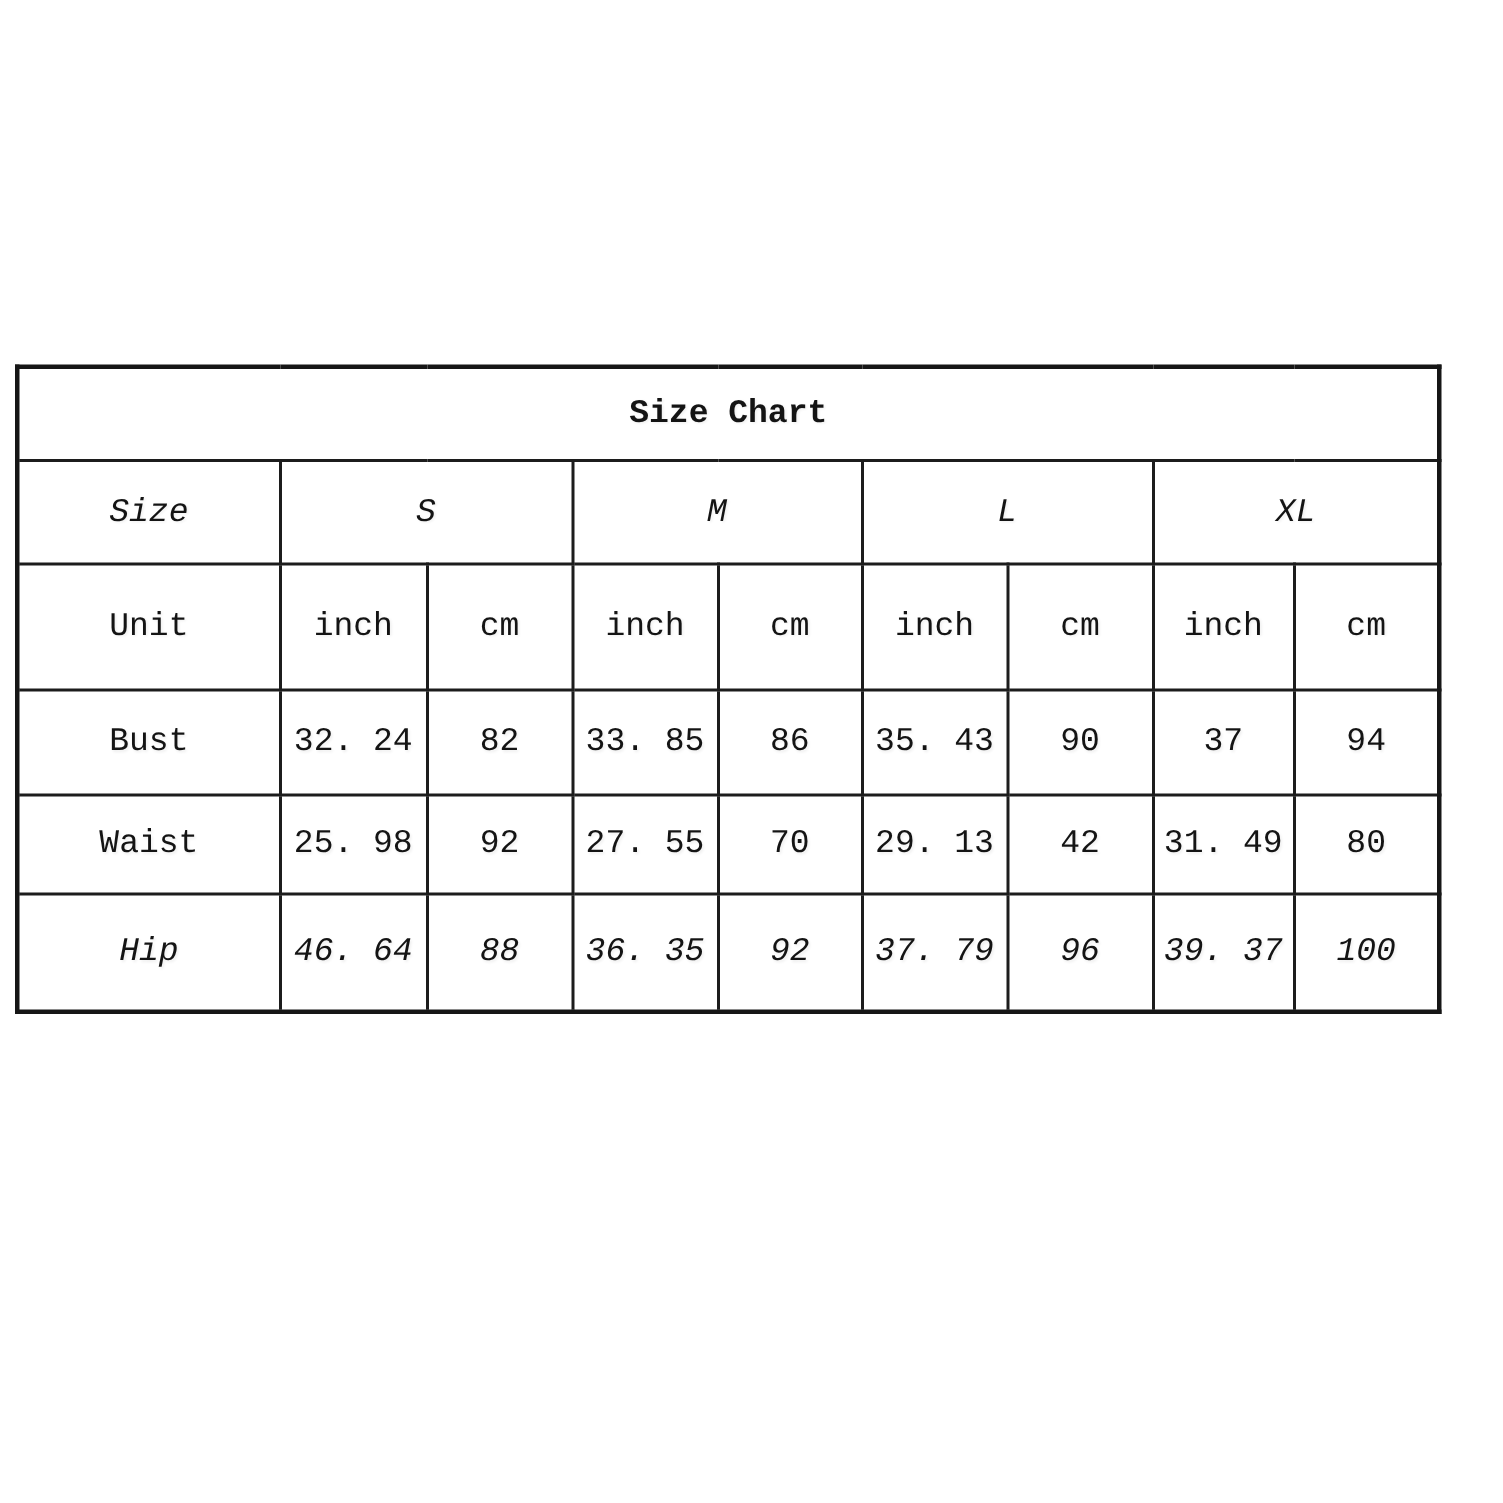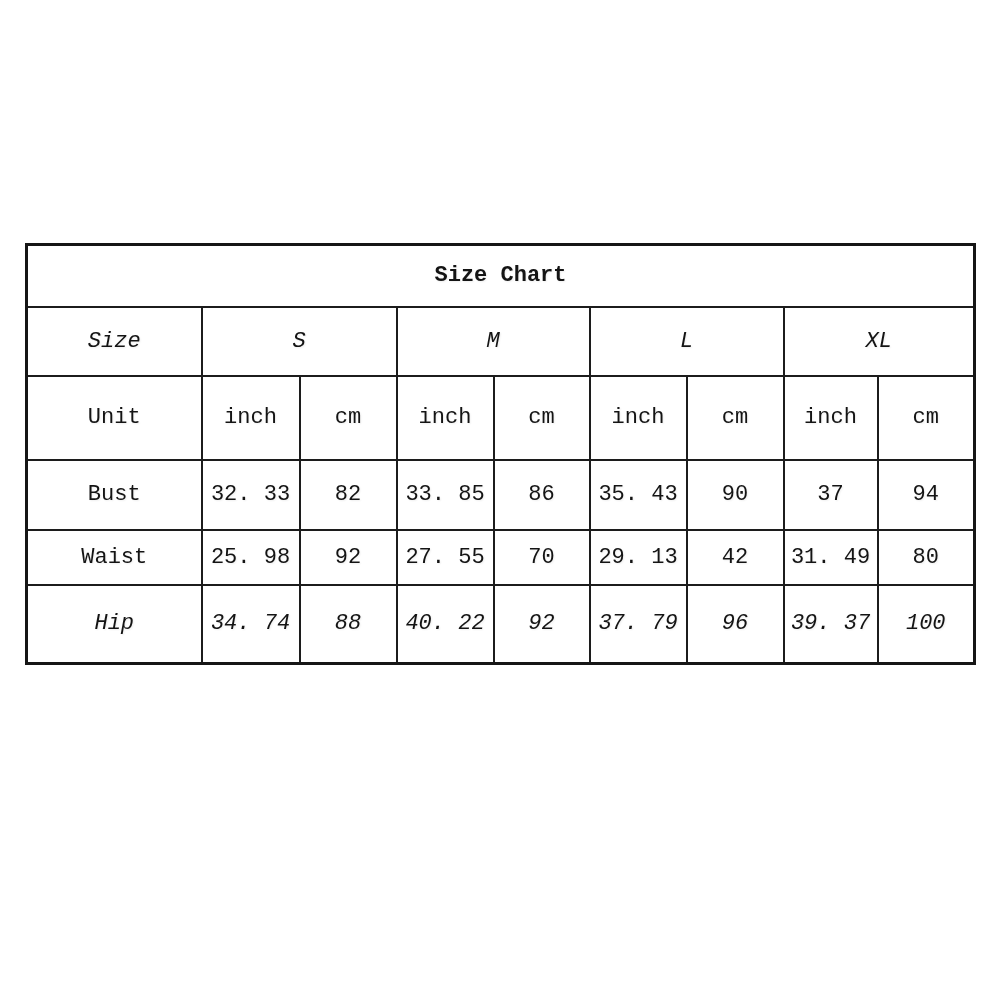--- a/index.html
+++ b/index.html
@@ -13,21 +13,21 @@
   }
   .page {
     position: relative;
     width: 1002px;
     height: 1002px;
     background: #ffffff;
     overflow: hidden;
   }
   table.size-chart {
     position: absolute;
-    left: 25px;
+    left: 10px;
     top: 243px;
     width: 949px;
     border-collapse: collapse;
     table-layout: fixed;
     border: 3px solid #161616;
   }
   table.size-chart td {
     border: 2px solid #1c1c1c;
     text-align: center;
     vertical-align: middle;
@@ -36,21 +36,21 @@
     color: #141414;
     text-shadow: 1px 1px 2px rgba(0,0,0,0.07);
     padding: 0;
     overflow: hidden;
     white-space: nowrap;
   }
   tr.r-title  { height: 62px; }
   tr.r-size   { height: 69px; font-style: italic; }
   tr.r-unit   { height: 84px; }
   tr.r-bust   { height: 70px; margin-left: 26px; }
-  tr.r-waist  { height: 55px; }
+  tr.r-waist  { height: 66px; }
   tr.r-hip    { height: 79px; font-style: italic; }
   tr.r-length { height: 80px; }
   td.title-cell {
     font-weight: bold;
     font-size: 25px;
     letter-spacing: 0.5px;
   }
   td.hdr {
     font-size: 23px;
   }
@@ -92,21 +92,21 @@
       <td class="hdr">inch</td>
       <td class="hdr">cm</td>
       <td class="hdr">inch</td>
       <td class="hdr">cm</td>
       <td class="hdr">inch</td>
       <td class="hdr">cm</td>
     </tr>
 
     <tr class="r-bust">
       <td>Bust</td>
-      <td>32. 33</td>
+      <td>32. 24</td>
       <td>82</td>
       <td>33. 85</td>
       <td>86</td>
       <td>35. 43</td>
       <td>90</td>
       <td>37</td>
       <td>94</td>
     </tr>
 
     <tr class="r-waist">
@@ -116,23 +116,23 @@
       <td>27. 55</td>
       <td>70</td>
       <td>29. 13</td>
       <td>42</td>
       <td>31. 49</td>
       <td>80</td>
     </tr>
 
     <tr class="r-hip">
       <td>Hip</td>
-      <td>34. 74</td>
+      <td>46. 64</td>
       <td>88</td>
-      <td>40. 22</td>
+      <td>36. 35</td>
       <td>92</td>
       <td>37. 79</td>
       <td>96</td>
       <td>39. 37</td>
       <td>100</td>
     </tr>
 
   </tbody>
     </table>
 </div>

